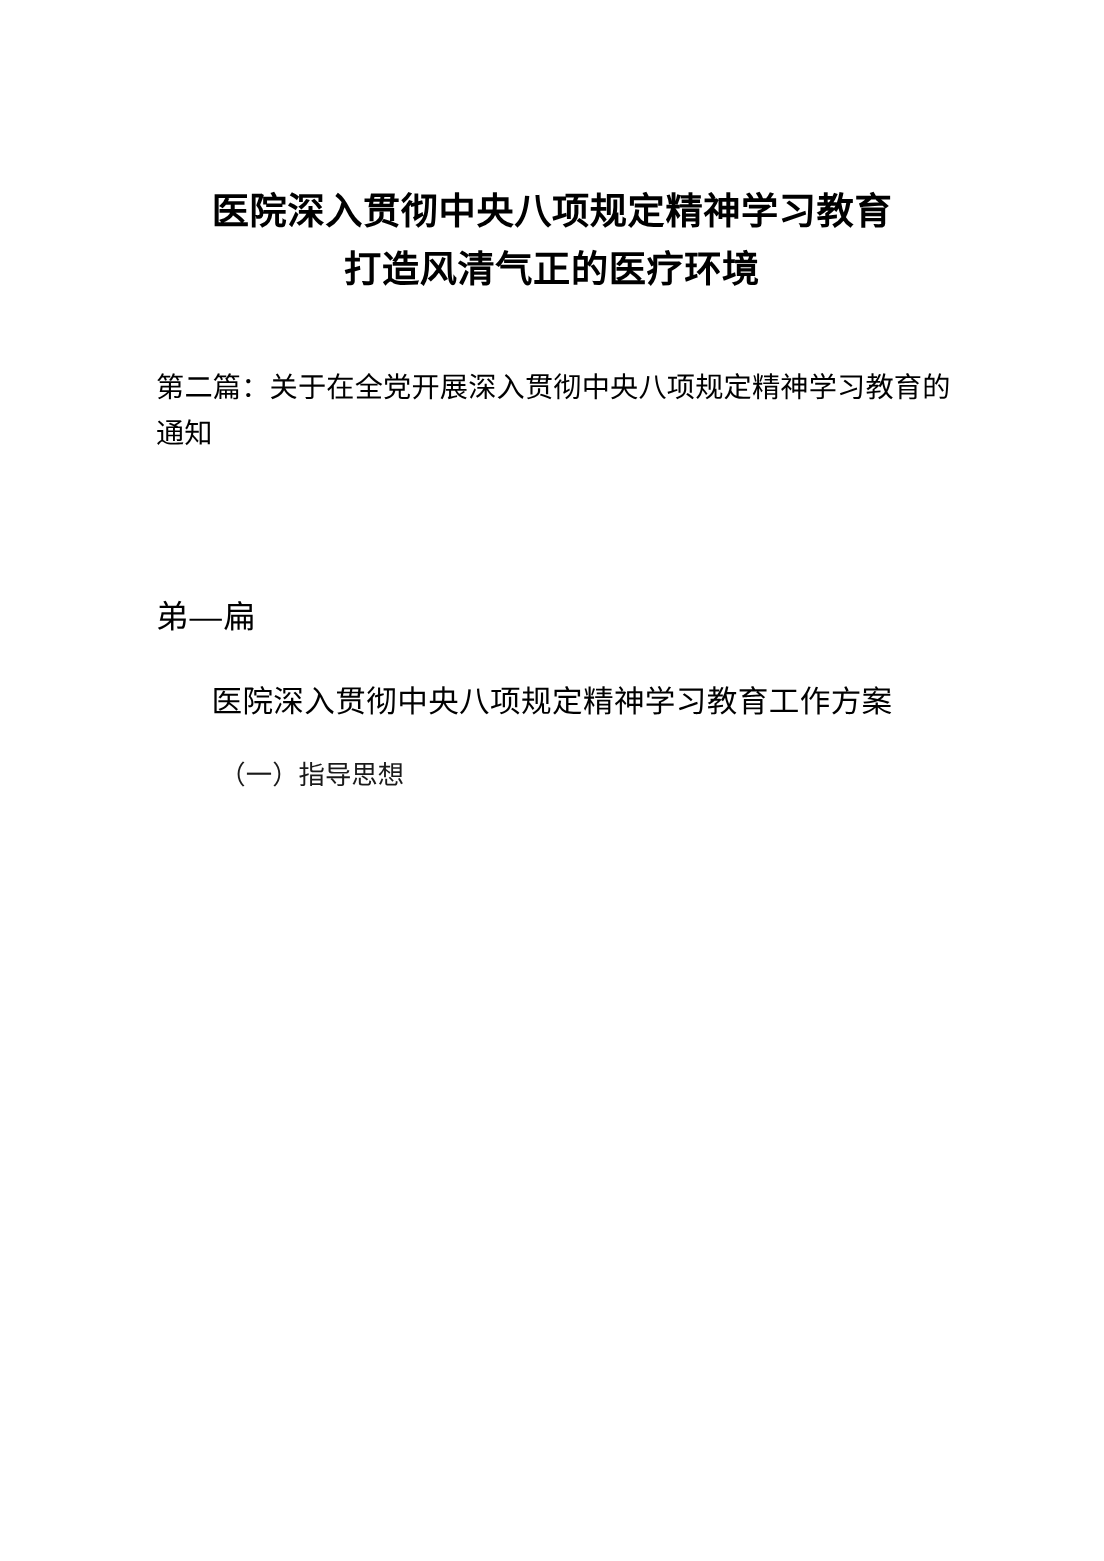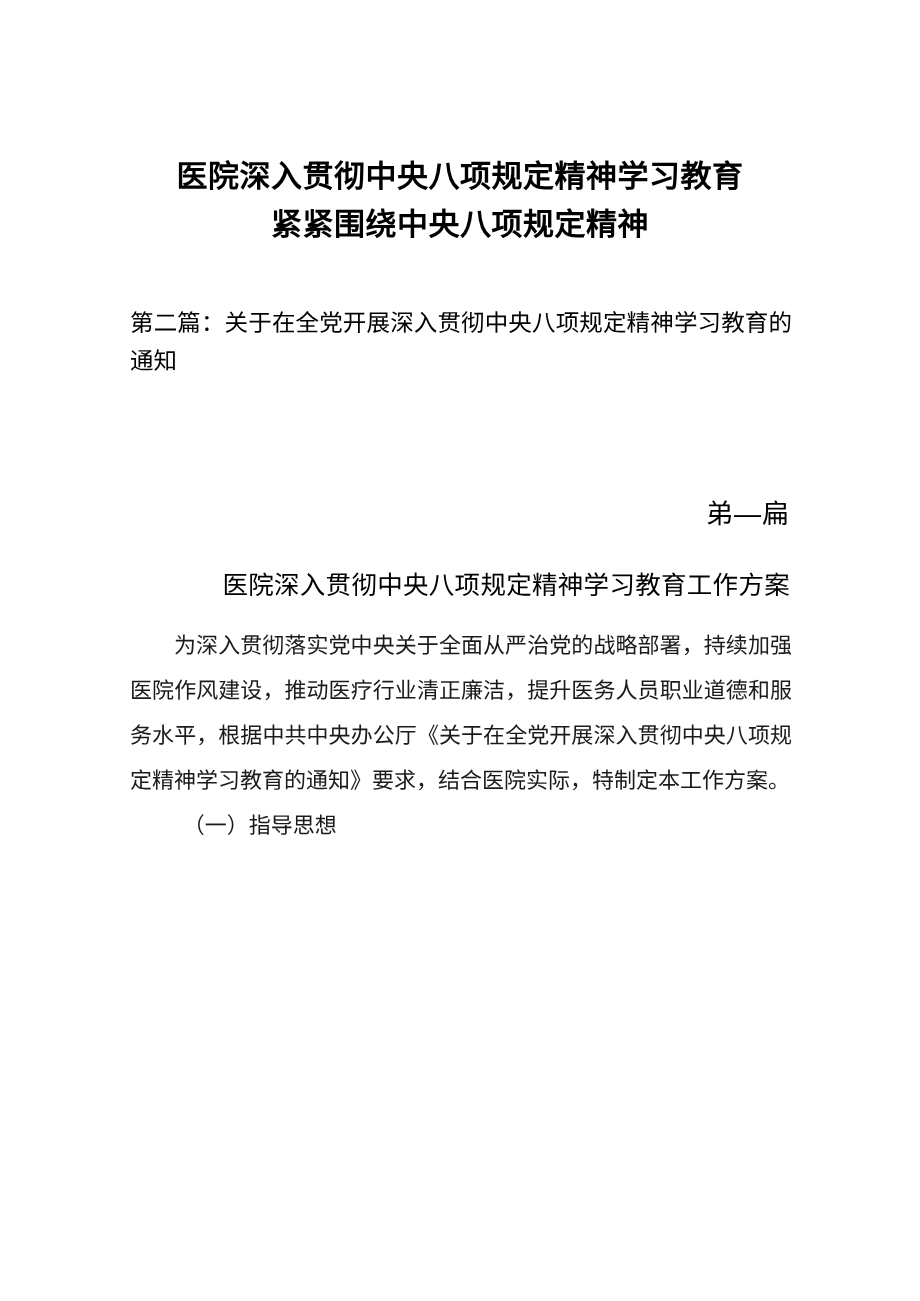--- a/index.html
+++ b/index.html
@@ -54,36 +54,36 @@
     text-justify: inter-character;
     word-break: break-all;
   }
 
   
   .part-marker {
     position: absolute;
     left: 130px;
     top: 497px;
     width: 660px;
-    text-align: right;
+    text-align: left;
     font-family: "Liberation Sans", "DejaVu Sans", sans-serif;
     font-weight: normal;
     font-size: 27px;
     line-height: 34px;
     letter-spacing: 1px;
     color: #000000;
   }
 
   
   .part-heading {
     position: absolute;
     left: 130px;
     top: 546px;
     width: 660px;
-    text-align: right;
+    text-align: center;
     font-family: "Liberation Sans", "DejaVu Sans", sans-serif;
     font-weight: normal;
     font-size: 25.5px;
     line-height: 36px;
     letter-spacing: 0.3px;
     color: #000000;
   }
 
   
   .body-block {
@@ -106,29 +106,28 @@
   .body-block p.indent2 { text-indent: 2em; }
   .body-block p.indent2-5 { text-indent: 2.4em; }
 </style>
 </head>
 <body>
 
 <div class="page">
 
   <h1 class="doc-title">
     <span class="tline">医院深入贯彻中央八项规定精神学习教育</span>
-    <span class="tline">紧紧围绕中央八项规定精神</span>
+    <span class="tline">打造风清气正的医疗环境</span>
   </h1>
 
   <div class="toc">
     <span class="toc-entry">第二篇：关于在全党开展深入贯彻中央八项规定精神学习教育的通知</span>
   </div>
 
   <div class="part-marker">弟—扁</div>
 
   <h2 class="part-heading">医院深入贯彻中央八项规定精神学习教育工作方案</h2>
 
   <div class="body-block">
-    <p class="indent2">为深入贯彻落实党中央关于全面从严治党的战略部署，持续加强医院作风建设，推动医疗行业清正廉洁，提升医务人员职业道德和服务水平，根据中共中央办公厅《关于在全党开展深入贯彻中央八项规定精神学习教育的通知》要求，结合医院实际，特制定本工作方案。</p>
     <p class="indent2-5">（一）指导思想</p>
   </div>
 
 </div>
 
 </body></html>

